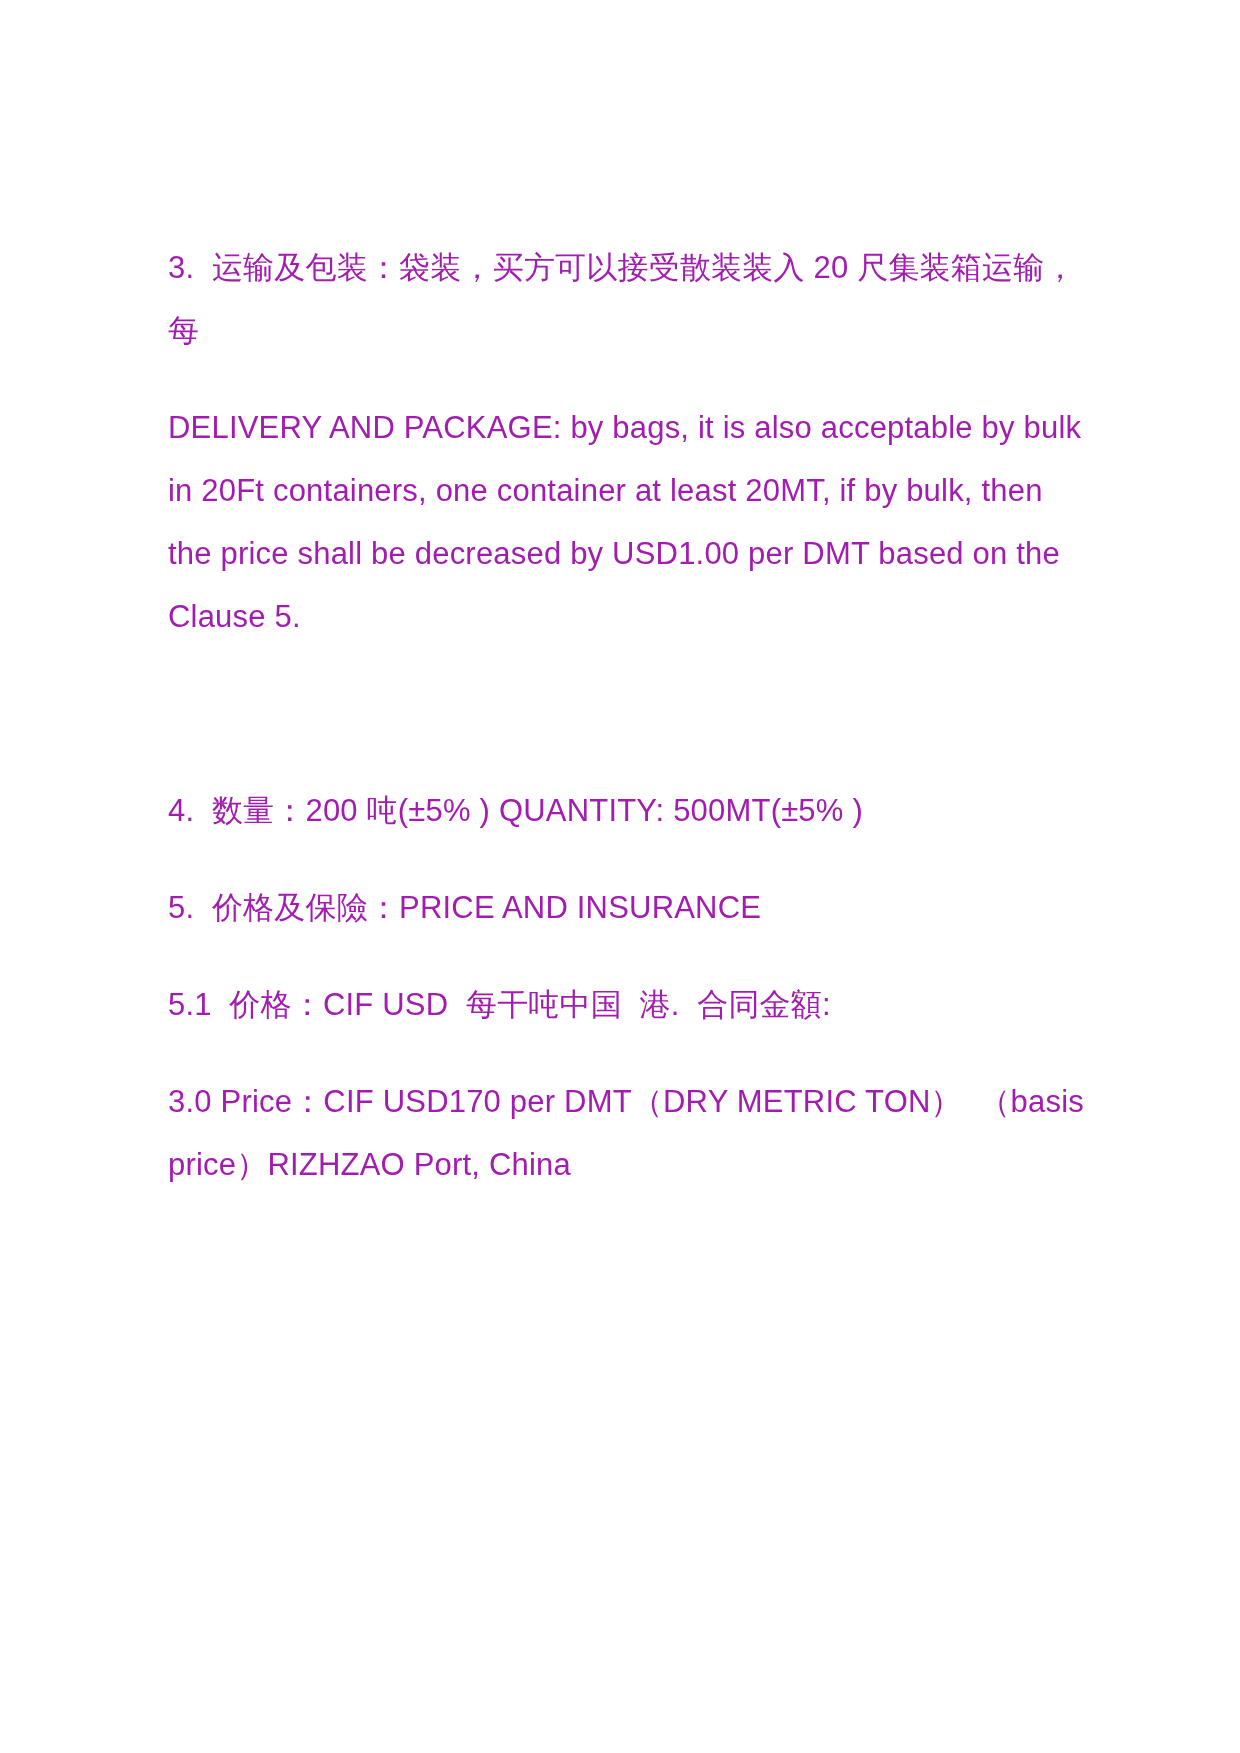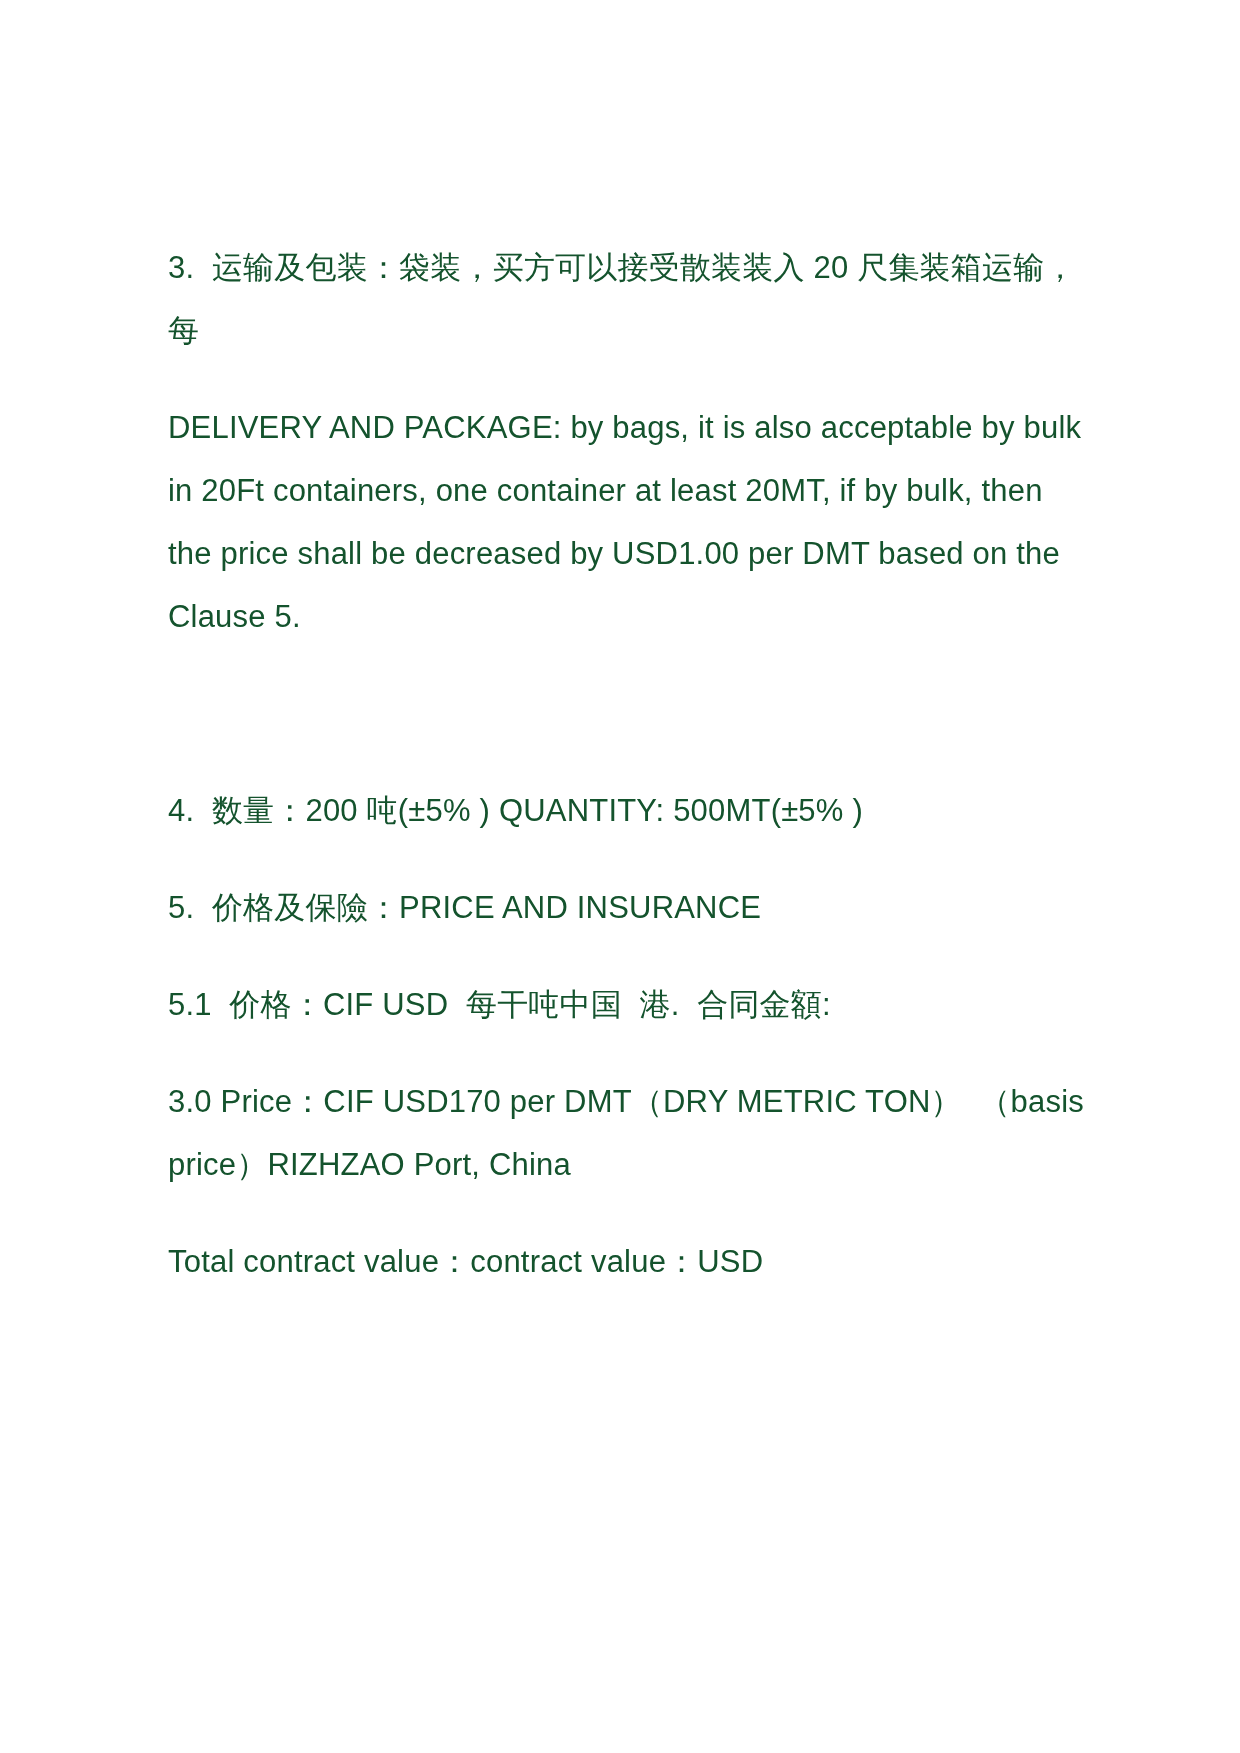--- a/index.html
+++ b/index.html
@@ -31,21 +31,21 @@
   .line {
     line-height: 63px;
     min-height: 63px;
     white-space: pre-wrap;
     letter-spacing: 0.2px;
   }
 </style>
 </head>
 <body style="background: rgb(255, 255, 255);">
 
-<div class="page" style="color: #14532d;">
+<div class="page" style="color: #a21caf;">
   <div id="doc-body">
       <div class="para">
         <div class="line">3.  运输及包装：袋装，买方可以接受散装装入 20 尺集装箱运输，  每</div>
       </div>
       <div class="para">
         <div class="line">DELIVERY AND PACKAGE: by bags, it is also acceptable by bulk</div>
         <div class="line">in 20Ft containers, one container at least 20MT, if by bulk, then</div>
         <div class="line">the price shall be decreased by USD1.00 per DMT based on the</div>
         <div class="line">Clause 5.</div>
       </div>
@@ -58,17 +58,14 @@
       <div class="para">
         <div class="line">5.  价格及保險：PRICE AND INSURANCE</div>
       </div>
       <div class="para">
         <div class="line">5.1  价格：CIF USD  每干吨中国  港.  合同金額:</div>
       </div>
       <div class="para">
         <div class="line">3.0 Price：CIF USD170 per DMT（DRY METRIC TON）  （basis</div>
         <div class="line">price）RIZHZAO Port, China</div>
       </div>
-      <div class="para">
-        <div class="line">Total contract value：contract value：USD</div>
-      </div>
     </div>
 </div>
 
 </body></html>

